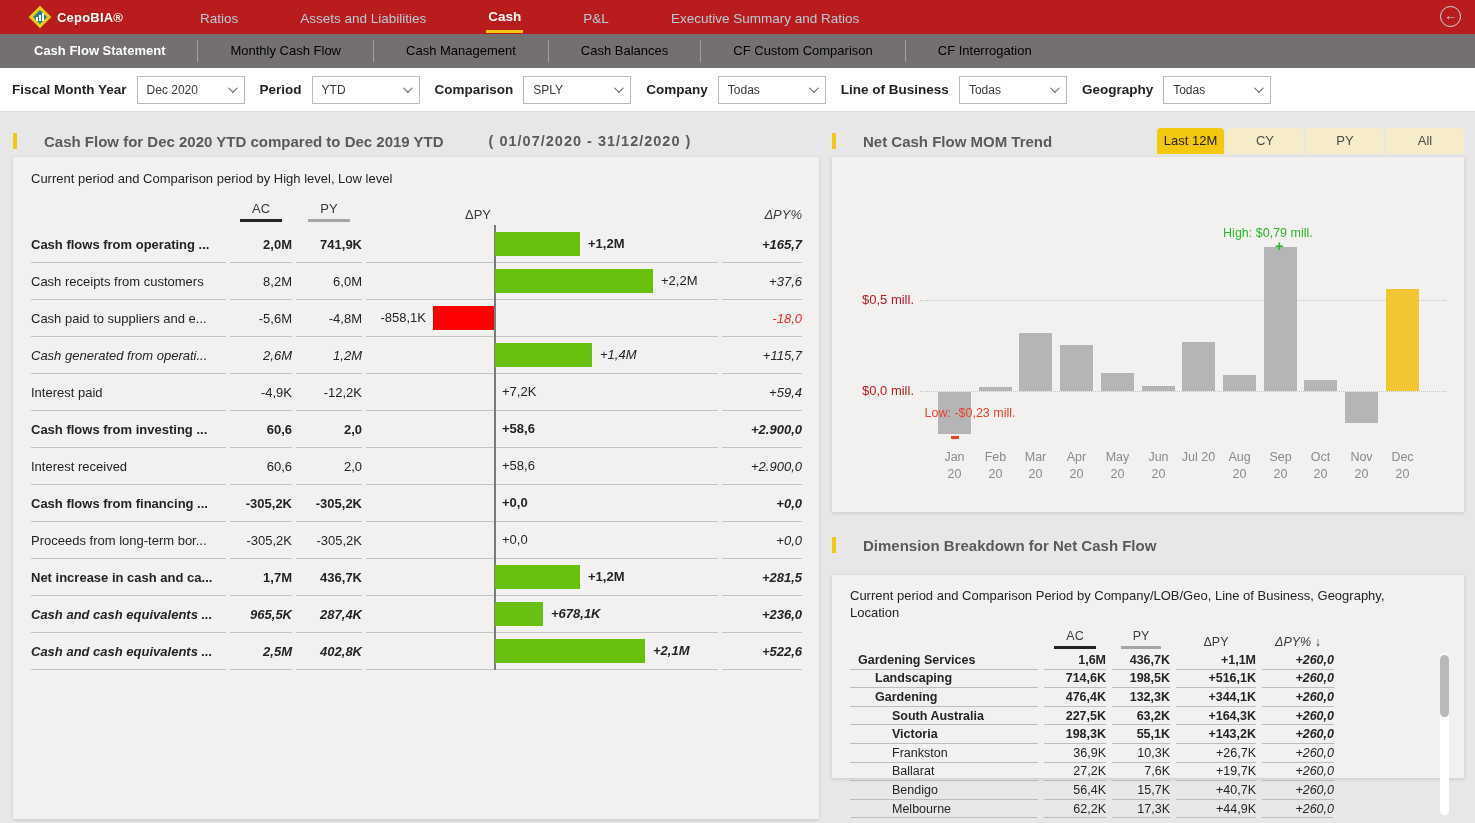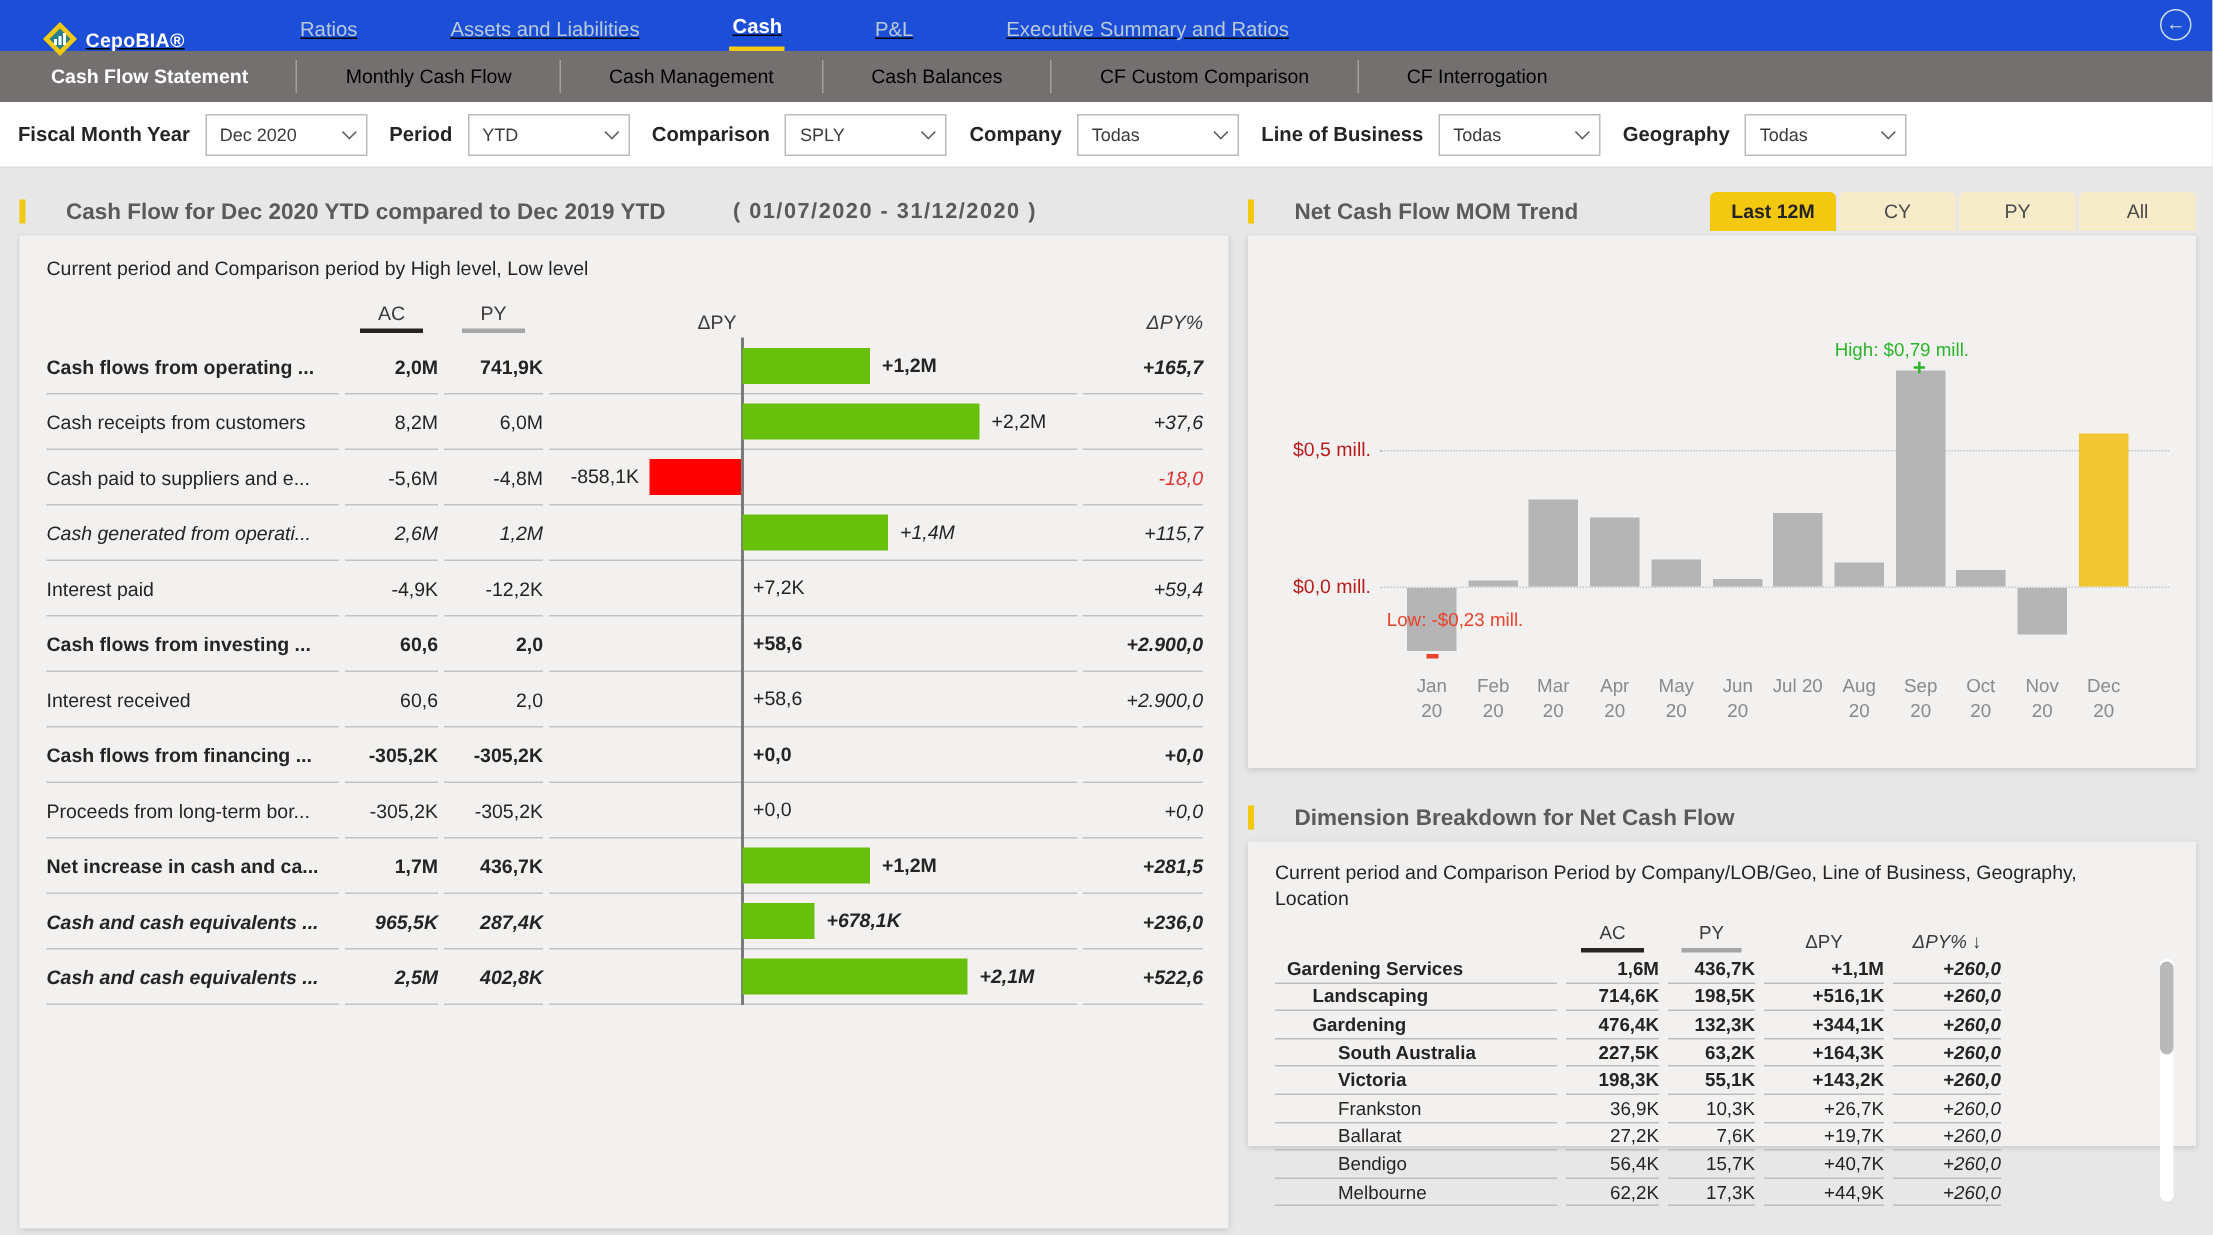--- a/index.html
+++ b/index.html
@@ -1,20 +1,20 @@
 <!DOCTYPE html>
 <html><head>
 <meta charset="utf-8">
 <style>
   * { margin:0; padding:0; box-sizing:border-box; }
   html,body { width:1475px; height:823px; overflow:hidden; background:#e7e7e7;
               font-family:"Liberation Sans", sans-serif; }
 
   
-  .topnav { height:34px; background:#1d4ed8; display:flex; align-items:flex-end; position:relative;text-decoration:underline; }
+  .topnav { height:34px; background:#b91c1c; display:flex; align-items:center; position:relative; }
   .logo { display:flex; align-items:center; gap:9px; padding-left:32px; width:150px; }
   .logo-diamond { width:16px; height:16px; transform:rotate(45deg); background:#2a7f8f;
                   border:3px solid #f2c811; display:flex; align-items:center; justify-content:center; }
   .logo-bars { transform:rotate(-45deg); display:flex; align-items:flex-end; gap:1px; }
   .logo-bars i { display:block; width:2px; background:#fff; }
   .logo-bars i:nth-child(1){height:4px}.logo-bars i:nth-child(2){height:6px}.logo-bars i:nth-child(3){height:8px}
   .logo-text { color:#fff; font-weight:bold; font-size:13px; letter-spacing:.2px; }
   .topnav-tabs { display:flex; align-items:center; gap:58px; margin-left:48px; }
   .topnav-tab { color:#b7cbd9; font-size:13.5px; cursor:pointer; padding:8px 2px 6px; }
   .topnav-tab.active { color:#fff; font-weight:bold; border-bottom:3px solid #f2c811; }
@@ -71,34 +71,34 @@
   .pctcell { justify-content:flex-end; font-style:italic; }
   .s-bold { font-weight:bold; }
   .s-italic { font-style:italic; }
   .s-bold-italic { font-weight:bold; font-style:italic; }
   .neg-red { color:#e03131 !important; }
 
   
   .btn-row { display:flex; gap:2px; margin-left:auto; }
   .chart-btn { width:78px; height:26px; background:#f7ecca; color:#4a4a4a; font-size:13px; text-align:center;
                line-height:26px; border-radius:4px 4px 0 0; cursor:pointer; }
-  .chart-btn.active { background:#f2c811; color:#252423; font-weight:bold; width:84px; }
+  .chart-btn.active { background:#f2c811; color:#252423; font-weight:normal; width:67px; }
   .chart-card { height:355px; position:relative; overflow:hidden; }
   .gridline { position:absolute; left:88px; right:18px; height:0; border-top:1.5px dotted #c6c6c6; }
   .ytick { position:absolute; left:0; width:82px; text-align:right; font-size:13px; color:#b91c1c; }
   .tbar { position:absolute; width:33px; background:#b5b5b5; cursor:pointer; }
   .tbar.hl { background:#f0c733; }
   .xlab { position:absolute; width:41px; text-align:center; font-size:12.5px; color:#8a8a8a; line-height:17px; top:292px; }
   .hi-label { position:absolute; font-size:12.5px; color:#2db52d; white-space:nowrap; }
   .hi-marker { position:absolute; font-size:15px; font-weight:bold; color:#2db52d; }
   .lo-label { position:absolute; font-size:12.5px; color:#e8432d; white-space:nowrap; z-index:3; }
   .lo-marker { position:absolute; width:8px; height:3px; background:#e8432d; z-index:3; }
 
   
-  .dim-card { height:203px; margin-top:3px; padding:12px 18px; position:relative; }
+  .dim-card { height:203px; margin-top:17px; padding:12px 18px; position:relative; }
   .dim-subtitle { font-size:13px; color:#252423; width:575px; line-height:17px; margin-bottom:8px; }
   .dim-grid { display:grid; grid-template-columns:188px 62px 58px 80px 72px; column-gap:6px; }
   .dim-head { height:22px; align-items:end; }
   .dim-head .h { font-size:12.5px; color:#3b3a39; padding-bottom:2px; }
   .dim-row { height:18.6px; }
   .dim-cell { border-bottom:1px solid #bdbdbd; display:flex; align-items:center; font-size:12.5px; color:#252423; }
   .dim-pct { font-style:italic; }
   .dim-scroll { position:absolute; right:15px; top:78px; width:9px; height:162px; background:#fff; border-radius:5px; }
   .dim-thumb { position:absolute; left:0; top:2px; width:9px; height:62px; background:#b9b9b9; border-radius:5px; cursor:pointer; }
 </style>

